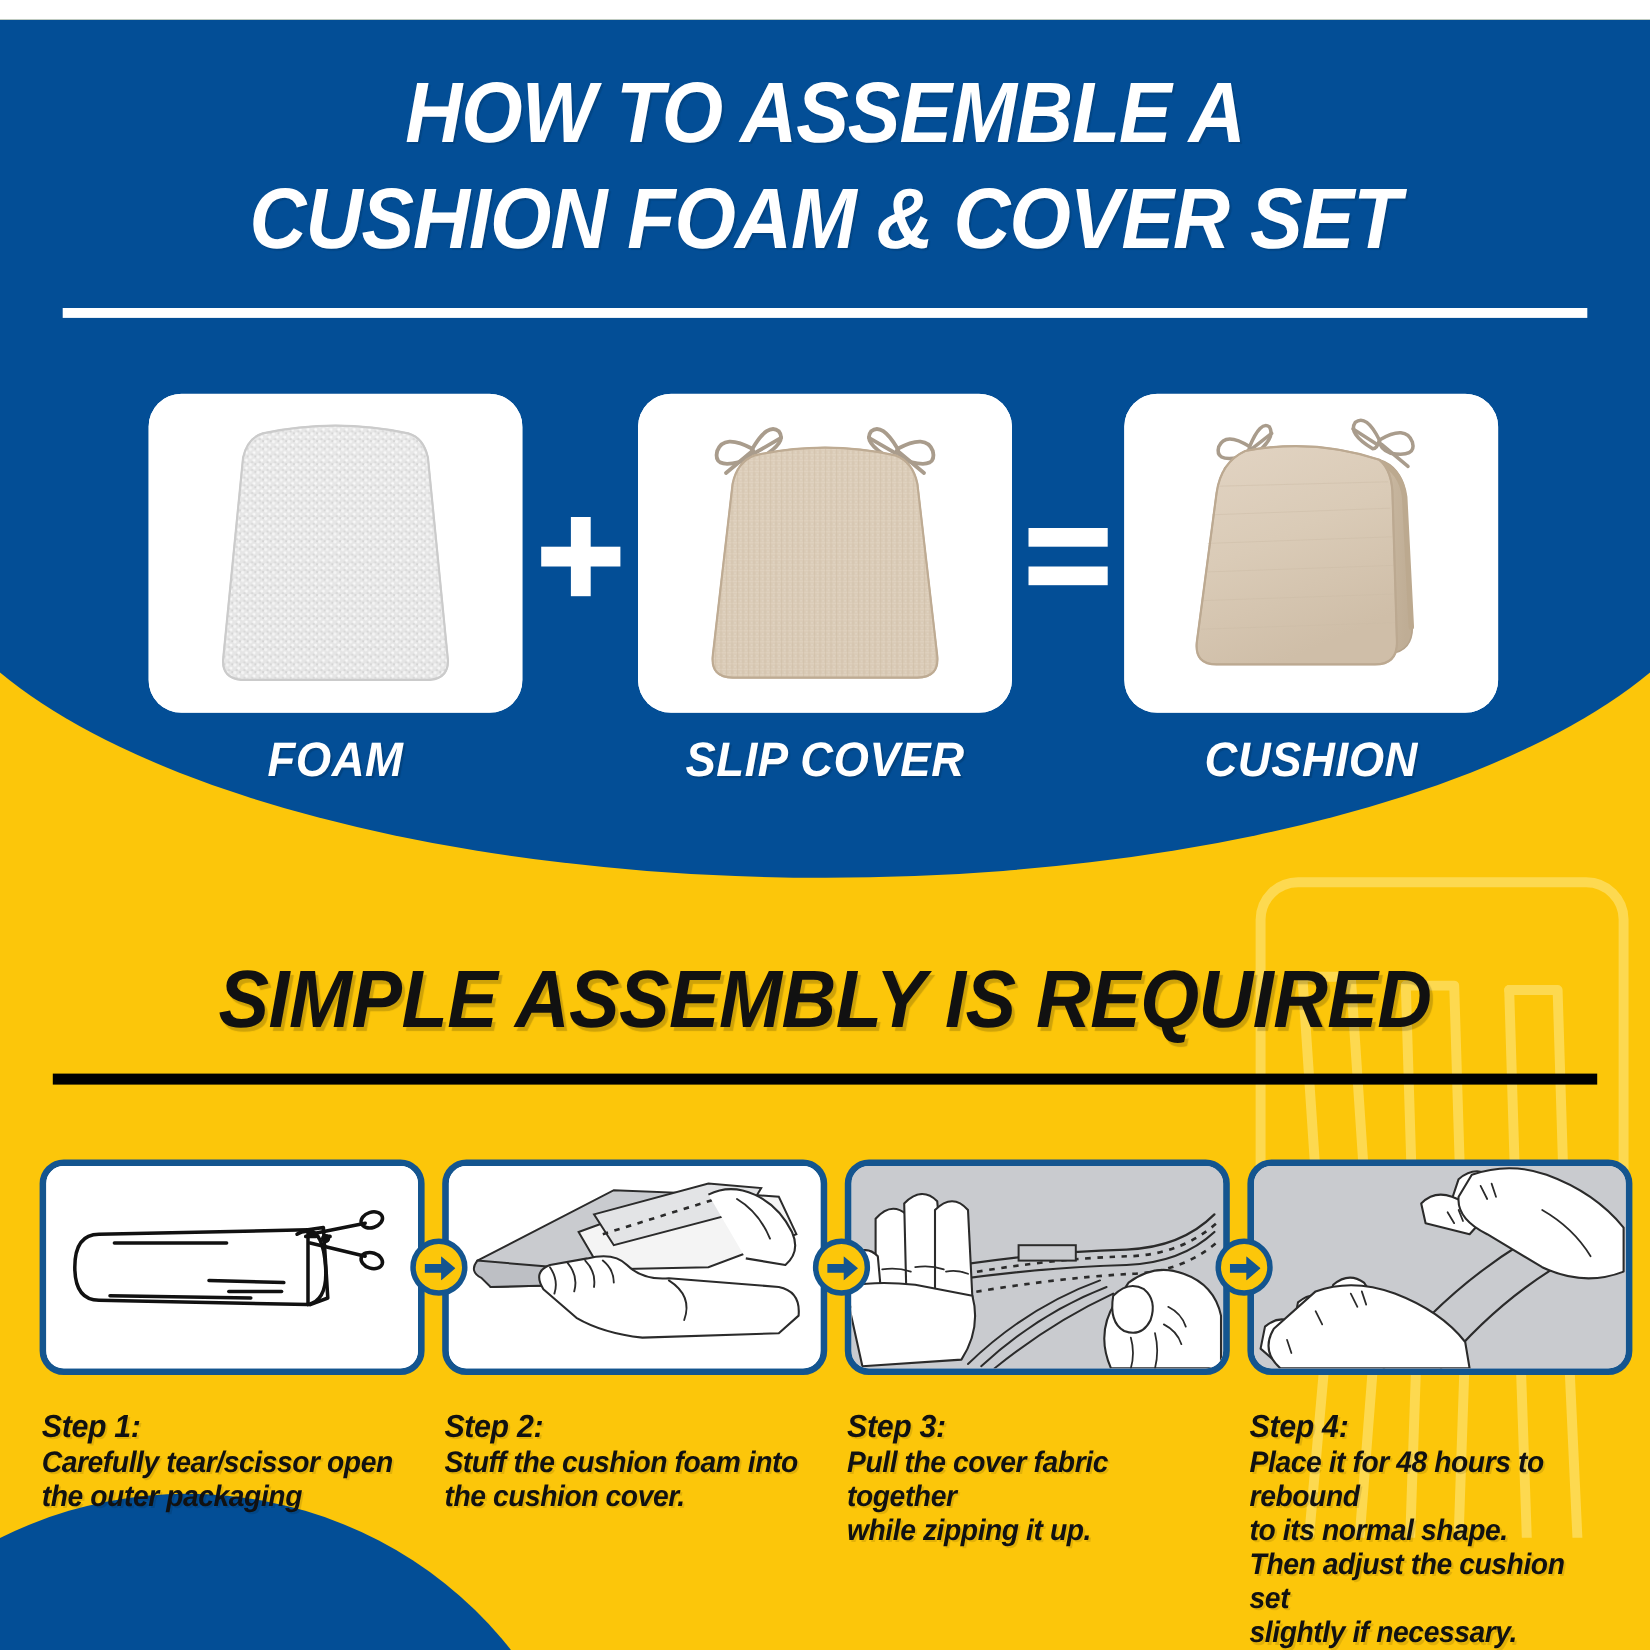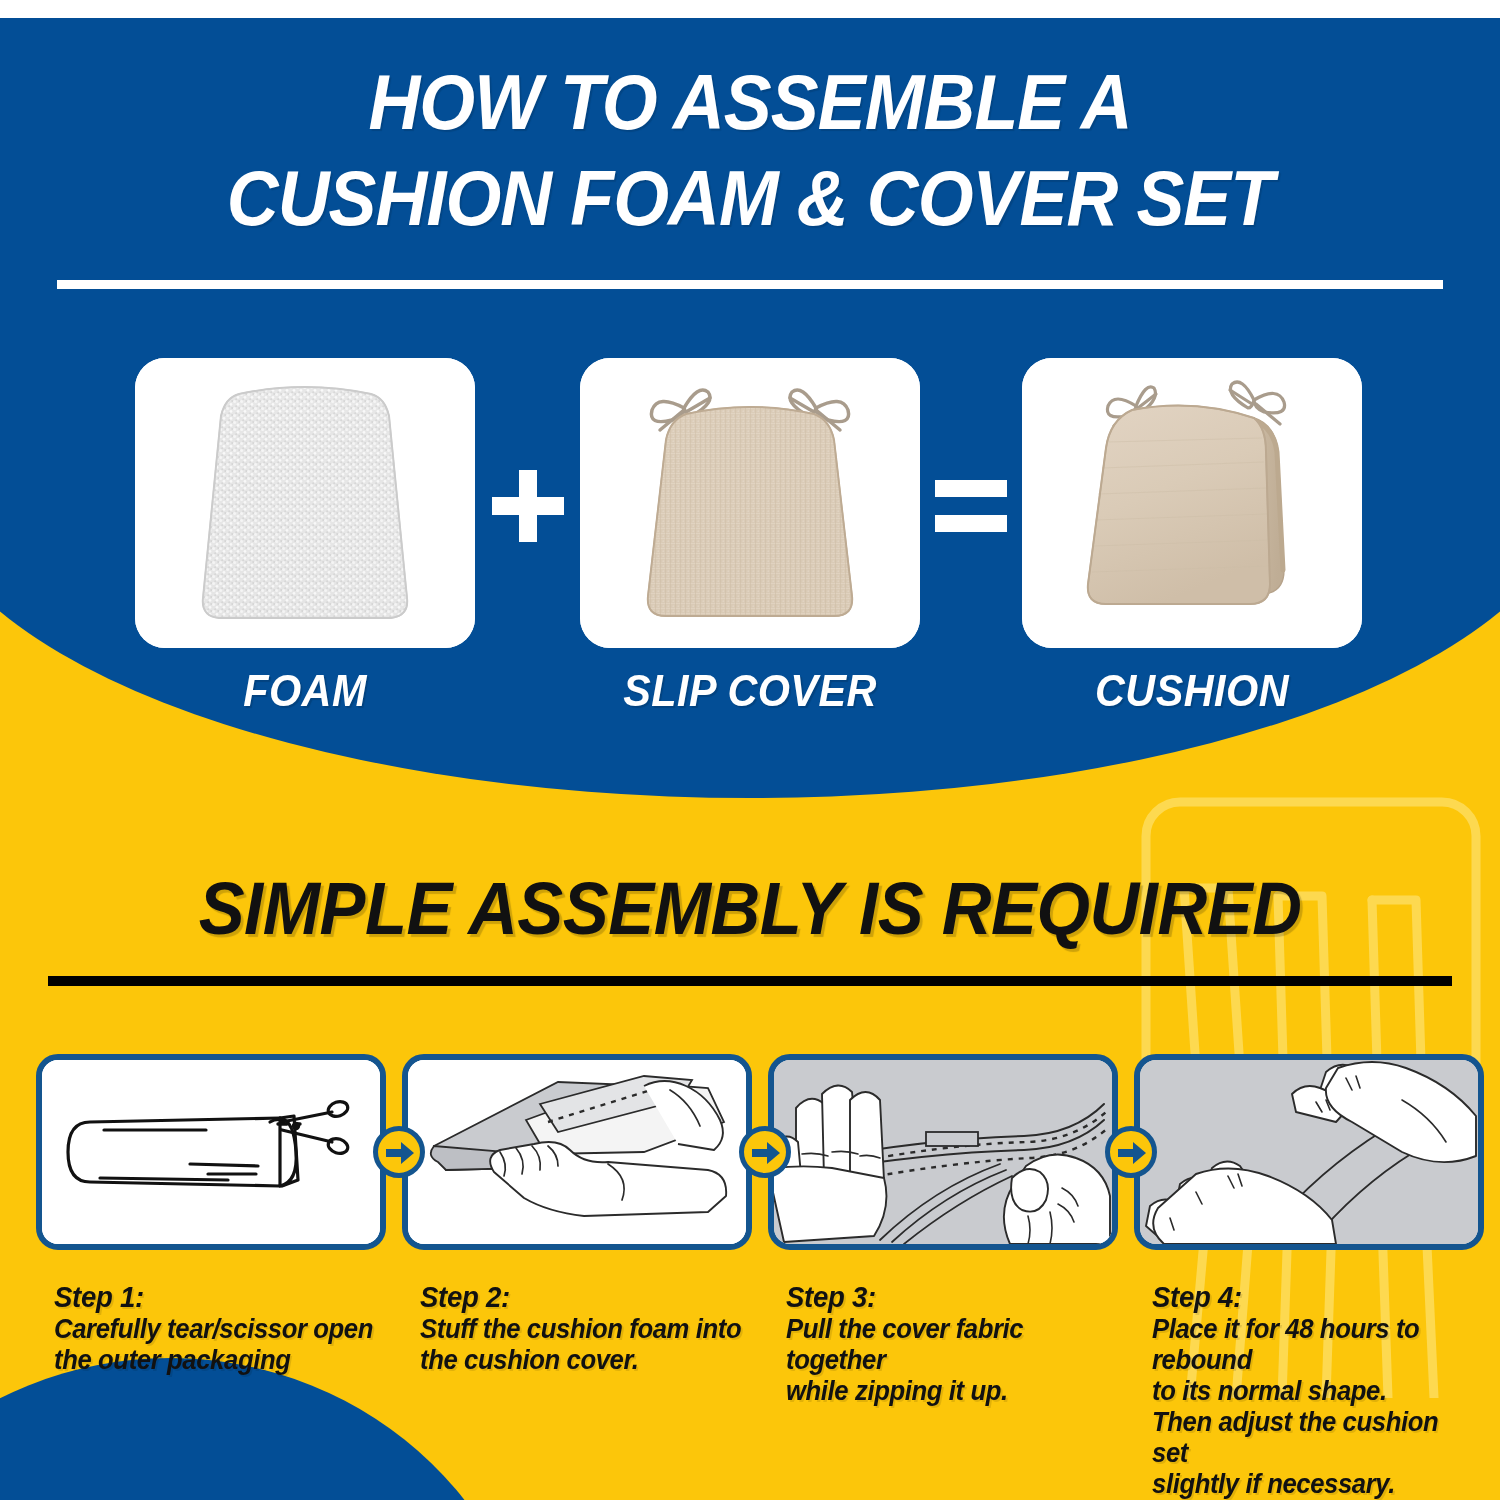--- a/index.html
+++ b/index.html
@@ -196,21 +196,21 @@
     z-index: 6;
   }
   #arrow-1 { left: 373px; }
   #arrow-2 { left: 739px; }
   #arrow-3 { left: 1105px; }
   .step-arrow svg { position: absolute; left: 8px; top: 11px; }
 
   
   #steps-text {
     position: absolute;
-    left: 16px; top: 1262px; width: 1428px; height: 200px;
+    left: 0; top: 1262px; width: 1428px; height: 200px;
     z-index: 6;
   }
   .step-text-block {
     position: absolute; top: 0;
     width: 344px;
     color: #111111;
     font-family: "Liberation Sans Narrow", "Liberation Sans", sans-serif;
     font-style: italic;
     font-weight: bold;
     transform: scaleX(0.95);

